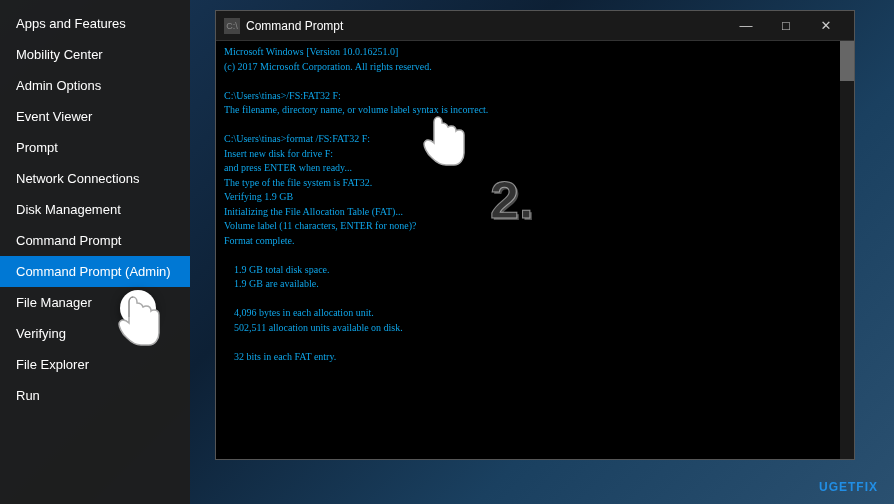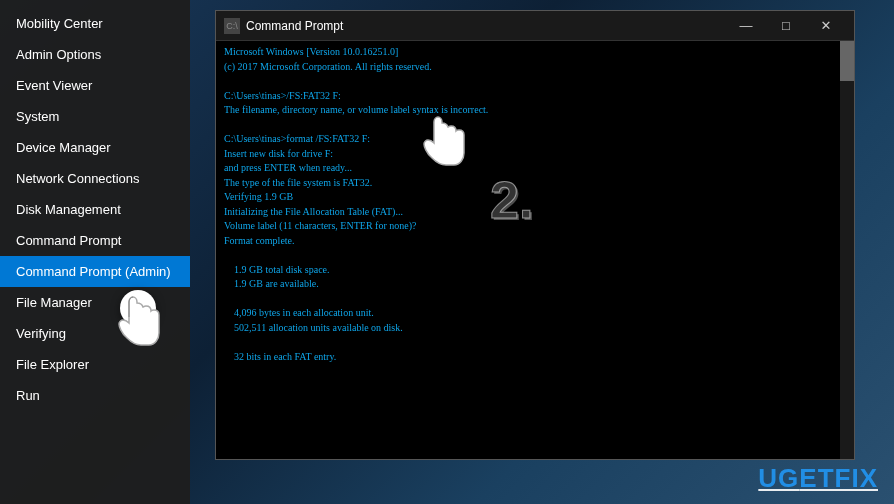--- a/index.html
+++ b/index.html
@@ -160,27 +160,26 @@
       height: 40px;
       background: #666;
     }
 
     
     .watermark {
       position: absolute;
       bottom: 10px;
       right: 16px;
       z-index: 15;
-      font-size: 26px;
+      font-size: 12px;
       font-weight: bold;
       color: #ffffff;
       font-family: Arial, sans-serif;
       letter-spacing: 1px;
       opacity: 0.9;
-      text-decoration: underline;
     }
     .watermark span {
       color: #2196F3;
     }
 
     
     .badge-2 {
       position: absolute;
       left: 490px;
       top: 170px;
@@ -213,33 +212,33 @@
   </style>
 </head>
 <body>
 
 <div class="desktop-bg"></div>
 
 <div class="start-menu">
 
   <div id="menu-items-container">
       <div class="menu-item">
+        <span>Apps and Features</span>
+      </div>
+      <div class="menu-item">
         <span>Mobility Center</span>
       </div>
       <div class="menu-item">
         <span>Admin Options</span>
       </div>
       <div class="menu-item">
         <span>Event Viewer</span>
       </div>
       <div class="menu-item">
-        <span>System</span>
-      </div>
-      <div class="menu-item">
-        <span>Device Manager</span>
+        <span>Prompt</span>
       </div>
       <div class="menu-item">
         <span>Network Connections</span>
       </div>
       <div class="menu-item">
         <span>Disk Management</span>
       </div>
       <div class="menu-item">
         <span>Command Prompt</span>
       </div>

